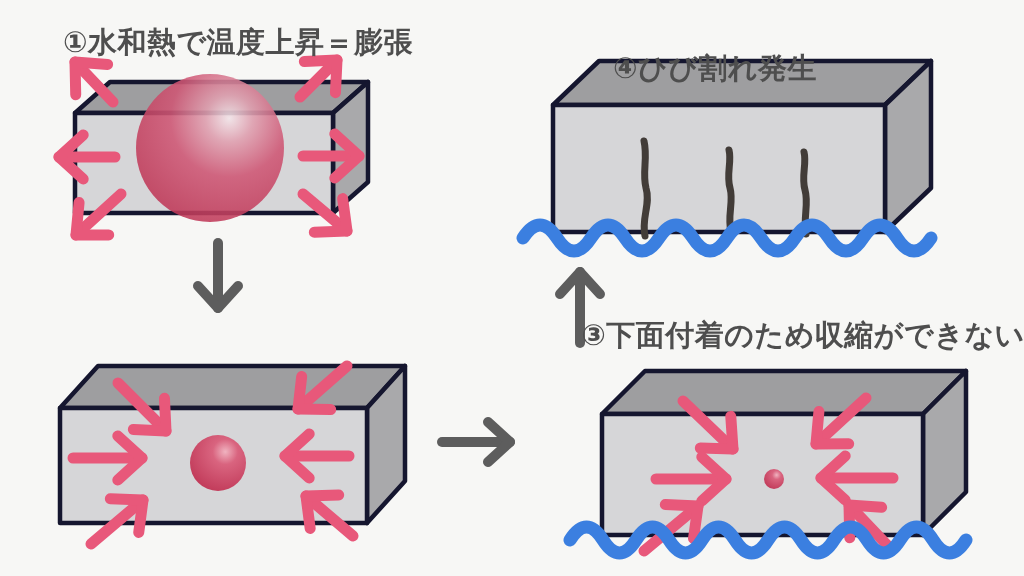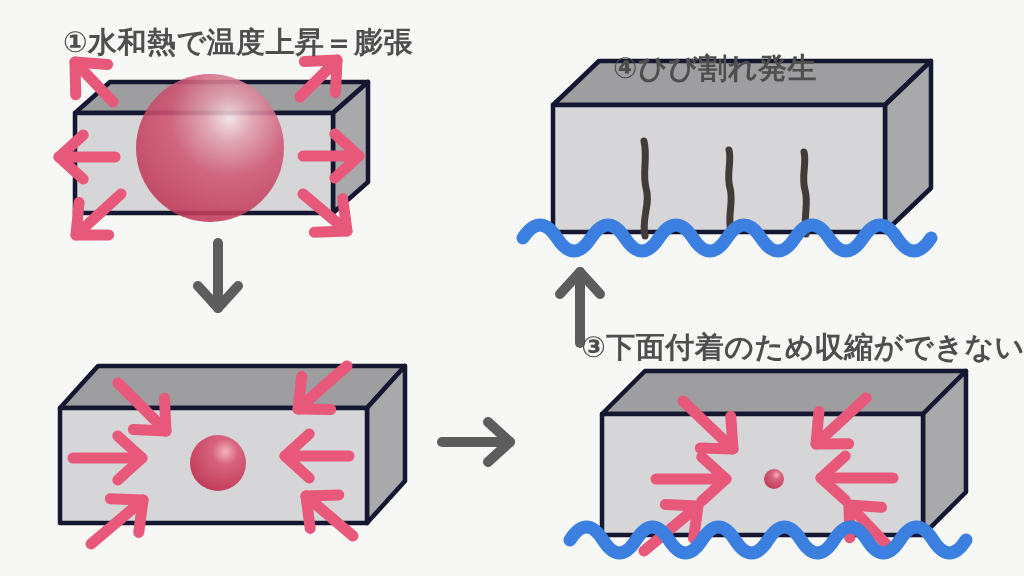--- a/index.html
+++ b/index.html
@@ -112,15 +112,15 @@
       <path class="crack" d="M645,236 C641,218 651,204 646,188 C642,172 648,158 644,141"></path>
       <path class="crack" d="M731,232 C727,215 734,202 730,188 C726,174 732,162 729,150"></path>
       <path class="crack" d="M806,234 C803,217 809,204 805,190 C801,176 807,164 804,152"></path>
     </g>
 
     <path class="wave" d="M523,238 q17,-26 34,0 q17,26 34,0 q17,-26 34,0 q17,26 34,0 q17,-26 34,0 q17,26 34,0 q17,-26 34,0 q17,26 34,0 q17,-26 34,0 q17,26 34,0 q17,-26 34,0 q17,26 34,0"></path>
     <path class="wave" d="M570,540 q16.5,-26 33,0 q16.5,26 33,0 q16.5,-26 33,0 q16.5,26 33,0 q16.5,-26 33,0 q16.5,26 33,0 q16.5,-26 33,0 q16.5,26 33,0 q16.5,-26 33,0 q16.5,26 33,0 q16.5,-26 33,0 q16.5,26 33,0"></path>
   </svg>
 
   <div class="step-label" style="left:238px;top:43px;">①水和熱で温度上昇＝膨張</div>
-  <div class="step-label" style="left:803px;top:348px;">③下面付着のため収縮ができない</div>
+  <div class="step-label" style="left:803px;top:336px;">③下面付着のため収縮ができない</div>
   <div class="step-label" style="left:715px;top:37px;margin-top:32px;">④ひび割れ発生</div>
 </div>
 
 </body></html>

